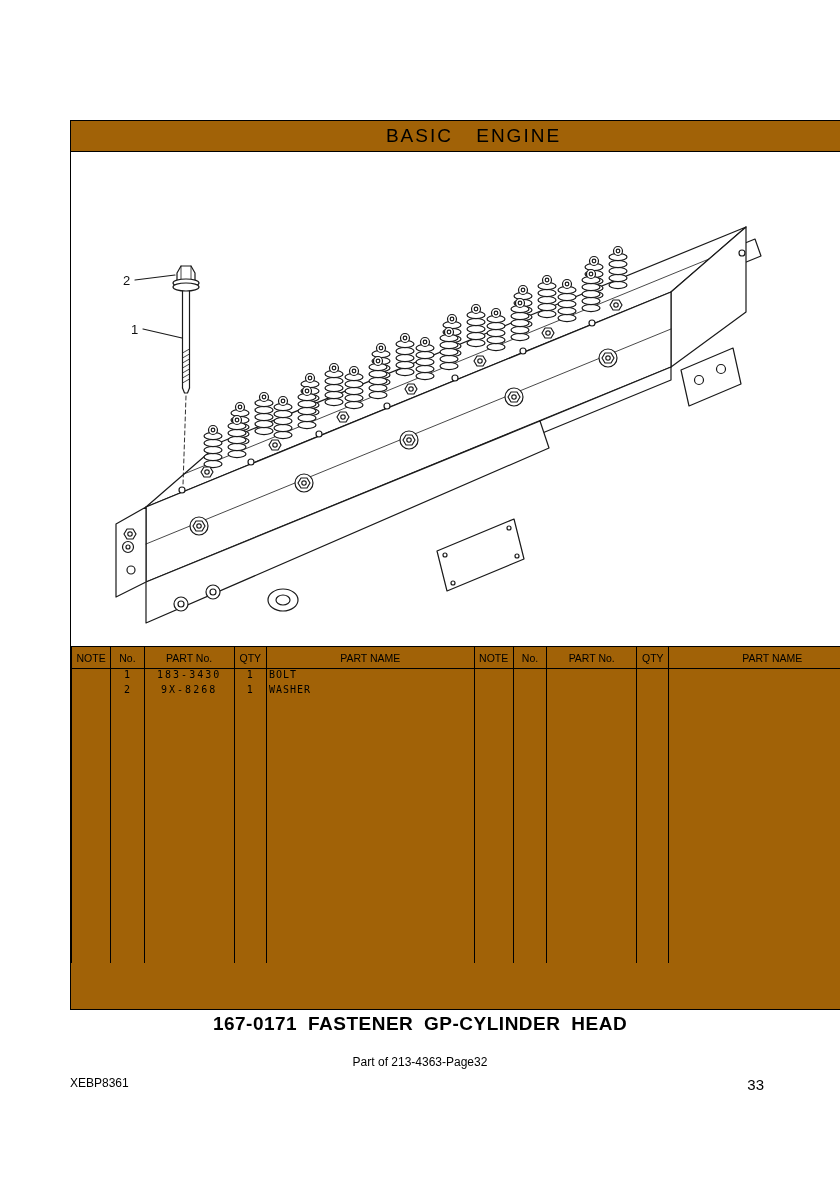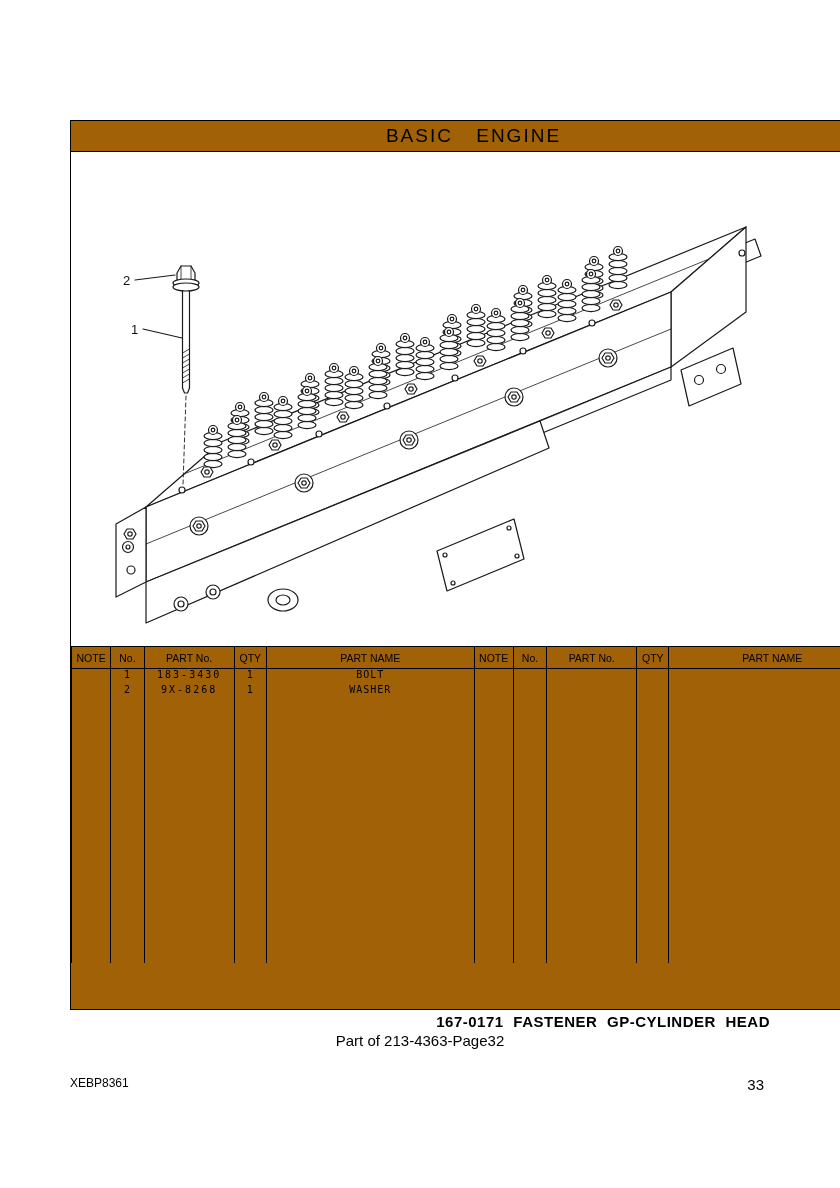--- a/index.html
+++ b/index.html
@@ -39,35 +39,35 @@
     overflow:hidden; white-space:nowrap;
   }
   table.parts-table td {
     border-left:1px solid #000; border-right:1px solid #000;
     font-family:"DejaVu Sans Mono", monospace;
     font-size:10px; height:15px; padding:0 2px;
     overflow:hidden; white-space:nowrap; vertical-align:top;
   }
   td.c-center { text-align:center; letter-spacing:1px; }
   td.c-partno { text-align:center; letter-spacing:2px; }
-  td.c-name   { text-align:center; padding-left:6px; letter-spacing:1px; }
+  td.c-name   { text-align:left; padding-left:6px; letter-spacing:1px; }
   tr.filler td { height:264px; }
 
   .ref-area { position:relative; height:42px; }
   .ref-code {
     position:absolute; right:22px; top:16px;
     font-family:"DejaVu Sans Mono", monospace;
     font-size:11.5px; letter-spacing:2.5px; white-space:pre;
   }
 
   .caption {
     position:absolute; left:70px; top:1013px; width:700px; text-align:center;
   }
-  .caption-title { font-size:15px; font-weight:bold; letter-spacing:0.5px; word-spacing:5px;text-align:right; }
-  .caption-sub   { font-size:15px; margin-top:2px; }
+  .caption-title { font-size:19px; font-weight:bold; letter-spacing:0.5px; word-spacing:5px; }
+  .caption-sub   { font-size:12px; margin-top:20px; }
 
   .doc-number { position:absolute; left:70px;  top:1076px; font-size:12px; }
   .page-number { position:absolute; right:76px; top:1076px; font-size:15px; }
 
   svg text { font-family:"Liberation Sans", sans-serif; }
 </style>
 </head>
 <body>
 
 <div class="page">

